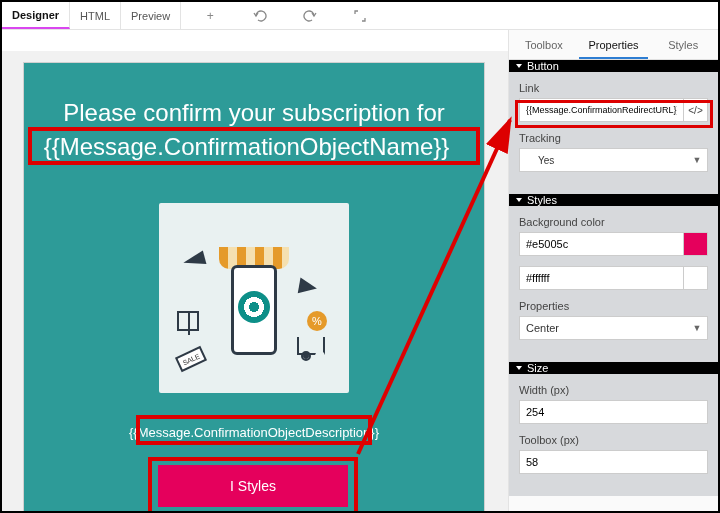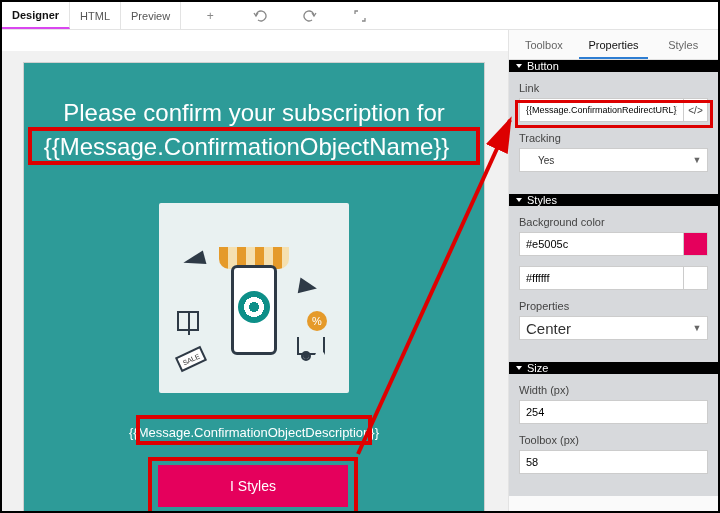--- a/index.html
+++ b/index.html
@@ -159,21 +159,21 @@
           <div class="field-row">
             <input value="#e5005c" style="">
             <div class="swatch" style="background:#e5005c"></div>
           </div>
           <div class="field-row">
             <input value="#ffffff" style="">
             <div class="swatch" style="background:#ffffff"></div>
           </div>
           <div class="field-label">Properties</div>
           <div class="field-row">
-            <span style="flex:1; padding:0 6px; font-size:15px">Center</span>
+            <span style="flex:1; padding:0 6px; font-size:11px">Center</span>
             <div class="select-caret">▼</div>
           </div>
         </div>
 
         <div class="section-h">
             <span class="tri"></span>
             <span>Size</span>
           </div>
         <div class="group">
           <div class="field-label">Width (px)</div>

